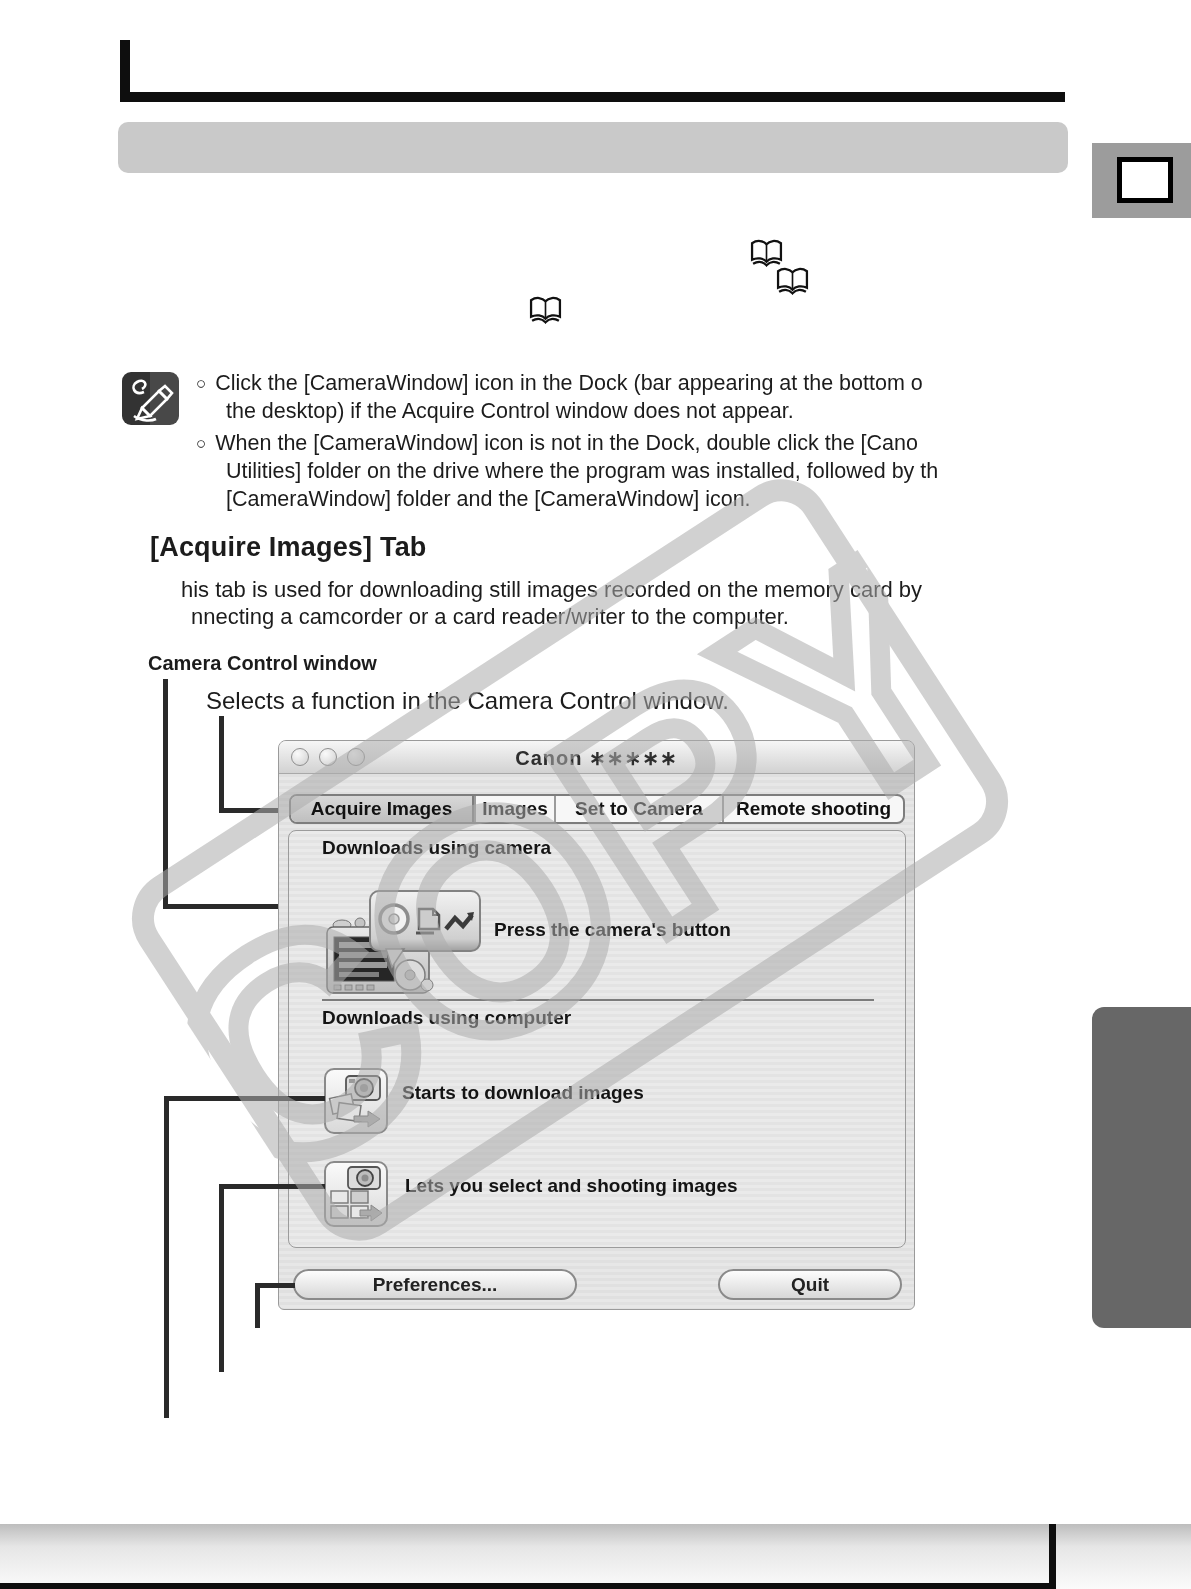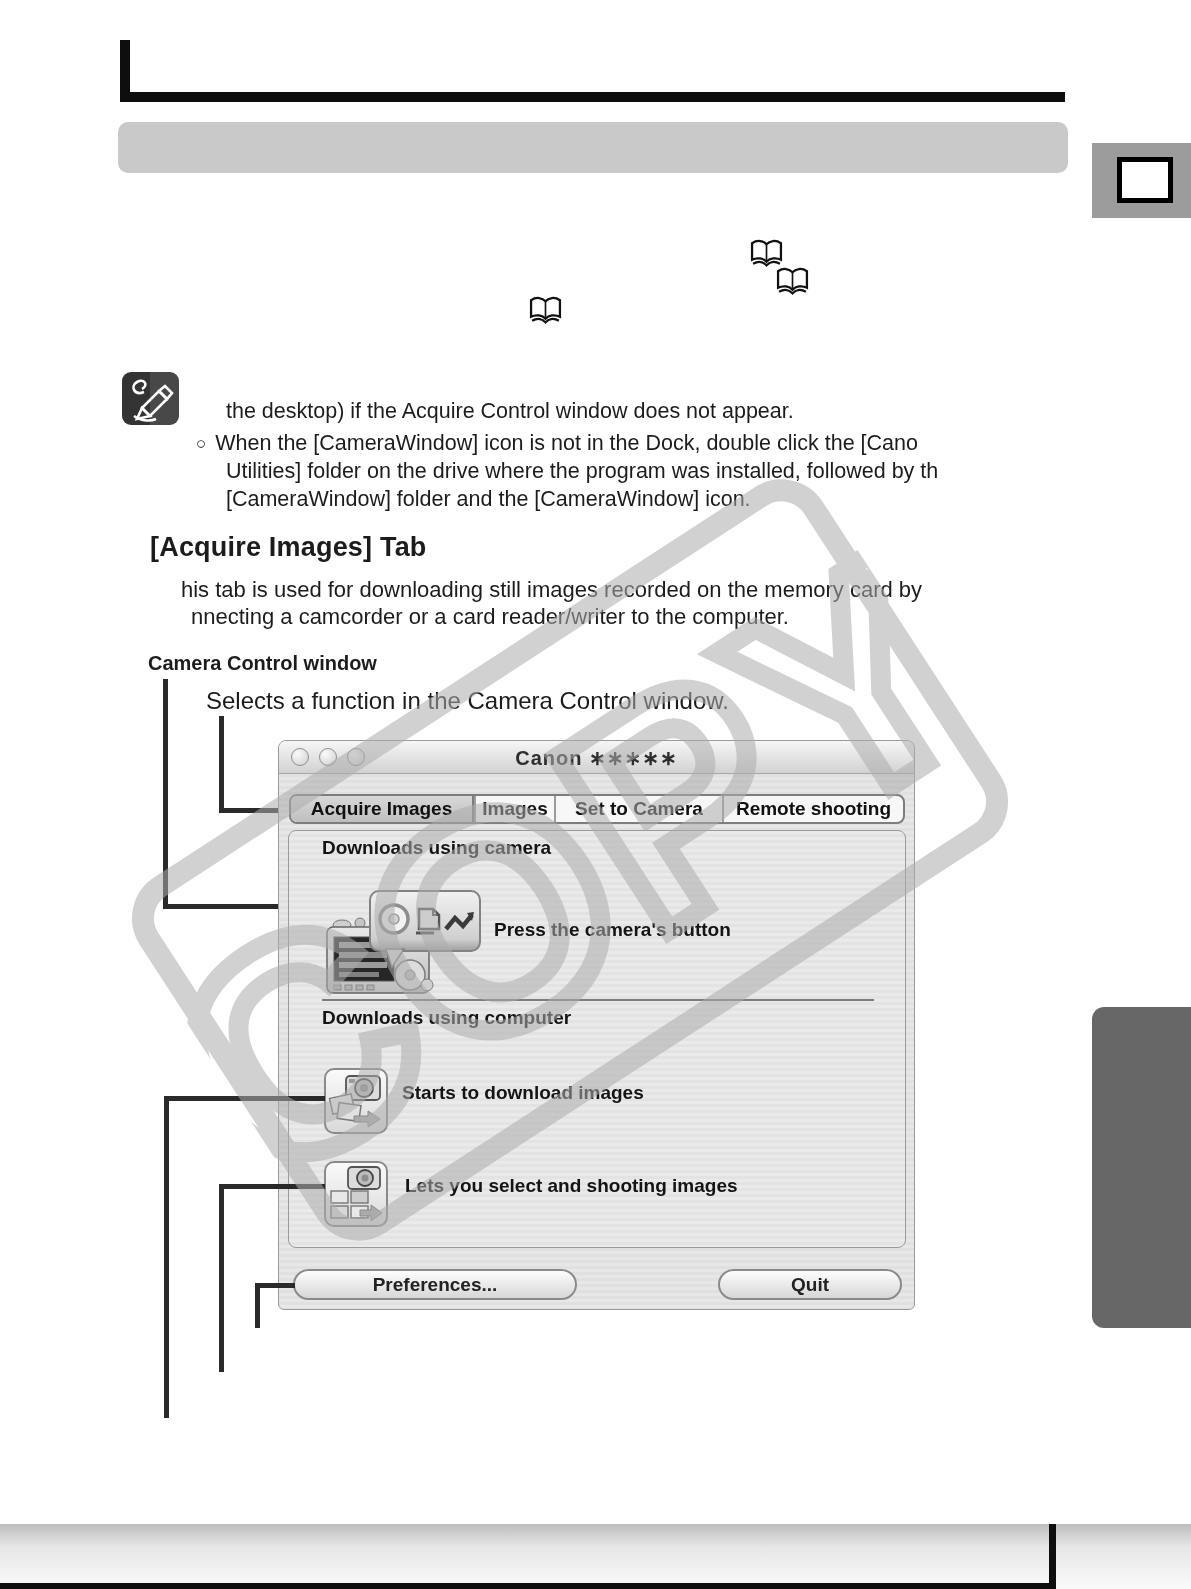--- a/index.html
+++ b/index.html
@@ -109,20 +109,21 @@
       </defs>
       <rect width="57" height="53" rx="9" fill="url(#noteg)"></rect>
       <path d="M20,36 L37,19 L45,27 L28,44 Z" fill="none" stroke="#fff" stroke-width="2.6"></path>
       <path d="M37,19 L43,14 L50,21 L45,27 Z" fill="none" stroke="#fff" stroke-width="2.6"></path>
       <path d="M20,36 L15,47 L28,44 Z" fill="none" stroke="#fff" stroke-width="2.6"></path>
       <path d="M22,20 C12,24 8,14 15,10 C22,6 27,13 20,17" fill="none" stroke="#fff" stroke-width="2.6"></path>
       <path d="M12,44 C20,50 30,49 34,47" fill="none" stroke="#fff" stroke-width="2.6"></path>
     </svg>
   </div>
 
+  <div class="abs note-line nowrap" style="left:196px;top:371px;"><span class="bullet">○</span><span>Click the [CameraWindow] icon in the Dock (bar appearing at the bottom o</span></div>
   <div class="abs note-line nowrap" style="left:226px;top:399px;">the desktop) if the Acquire Control window does not appear.</div>
   <div class="abs note-line nowrap" style="left:196px;top:431px;"><span class="bullet">○</span><span>When the [CameraWindow] icon is not in the Dock, double click the [Cano</span></div>
   <div class="abs note-line nowrap" style="left:226px;top:459px;">Utilities] folder on the drive where the program was installed, followed by th</div>
   <div class="abs note-line nowrap" style="left:226px;top:487px;">[CameraWindow] folder and the [CameraWindow] icon.</div>
 
   <div class="abs h-acquire nowrap" style="left:150px;top:532px;">[Acquire Images] Tab</div>
   <div class="abs body-line nowrap" style="left:133px;top:577px;">his tab is used for downloading still images recorded on the memory card by</div>
   <div class="abs body-line nowrap" style="left:143px;top:604px;">nnecting a camcorder or a card reader/writer to the computer.</div>
 
   <div class="abs cc-label nowrap" style="left:148px;top:652px;">Camera Control window</div>

